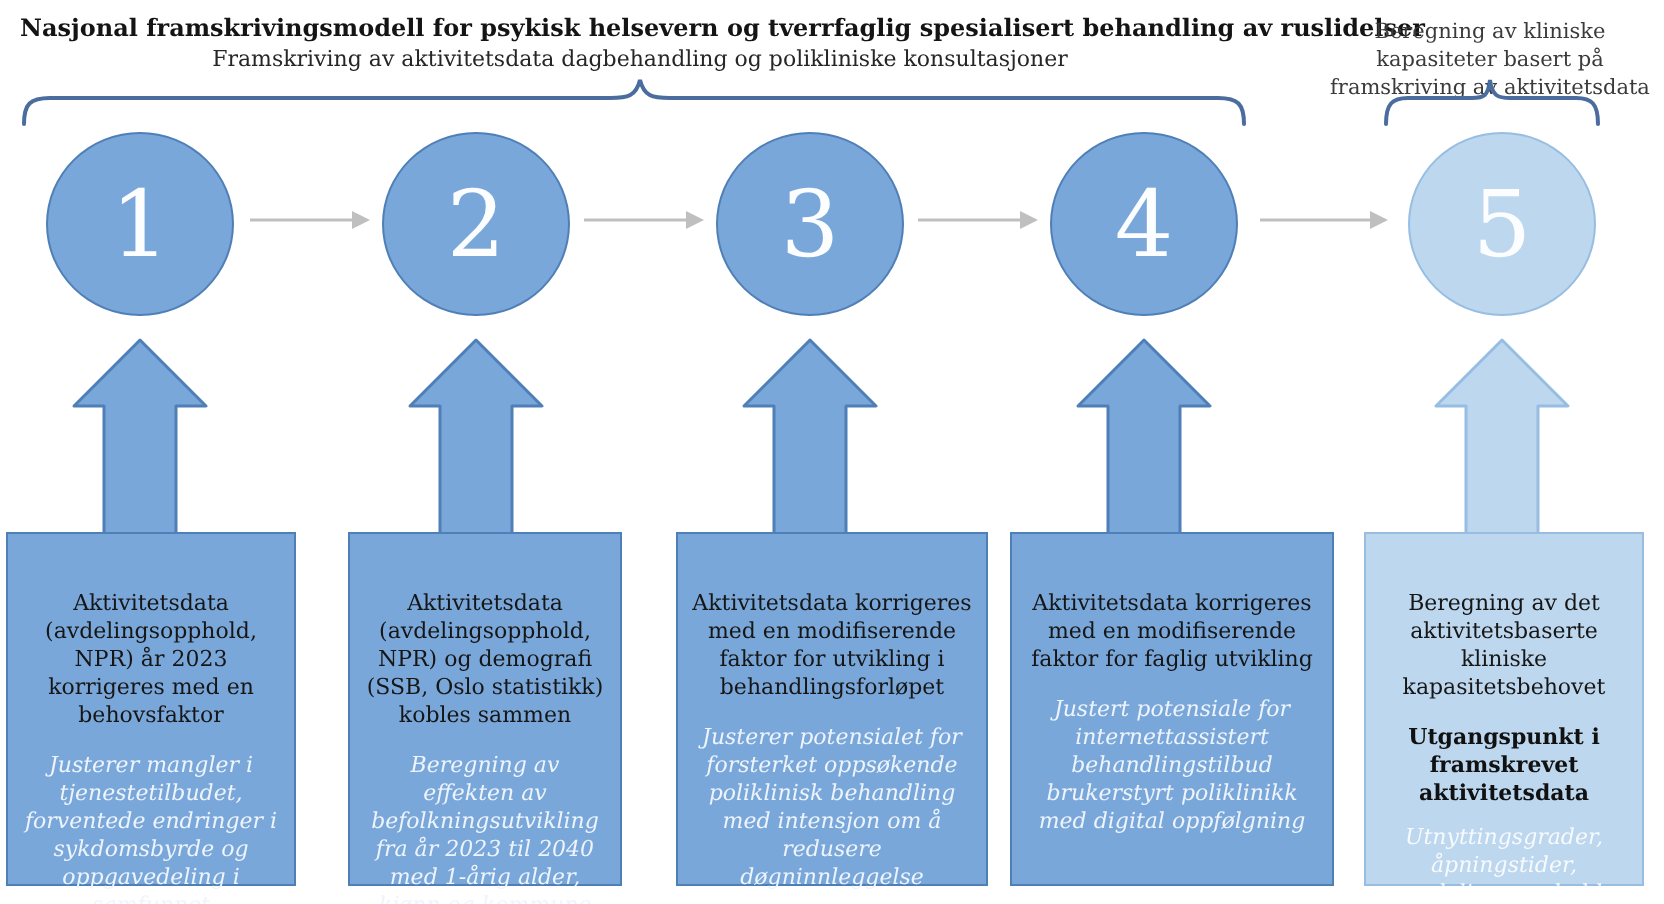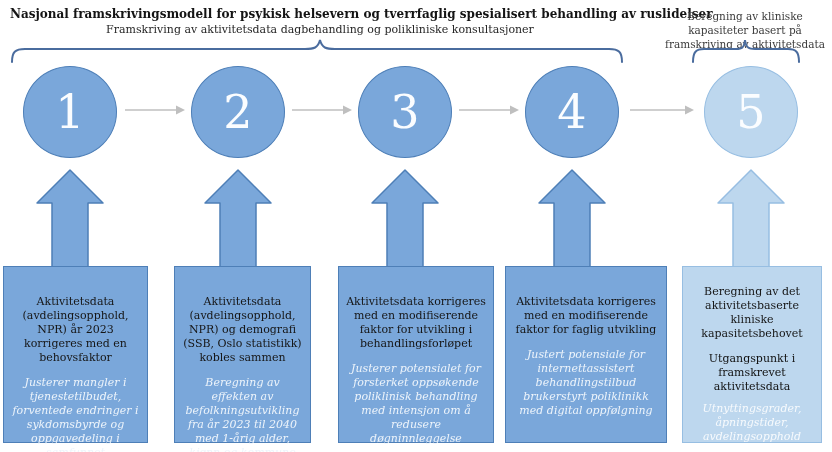--- a/index.html
+++ b/index.html
@@ -27,23 +27,23 @@
   .fill-primary{background:#7AA7DA;border:1.5px solid #4E7FB7;}
   .fill-light{background:#BDD7EE;border:1.5px solid #97BEE2;}
   .num{font-size:46px;color:#FBFDFF;line-height:1;}
   .flow-arrow{position:absolute;top:104px;}
   .up-arrow{position:absolute;top:168px;}
   .box{
     position:absolute;top:266px;height:177px;box-sizing:border-box;
     text-align:center;font-size:11px;line-height:1.27;
     padding:28px 7px 6px;border-width:1px;
   }
-  .box.light{padding-top:18px;}
+  .box.light{padding-top:28px;}
   .box-main{color:#161616;margin:0 0 11px;}
-  .box-bold{color:#111111;font-weight:normal;margin:0 0 8px;}
+  .box-bold{color:#111111;font-weight:bold;margin:0 0 8px;}
   .box-note{color:#EDF4FB;font-style:italic;margin:0 0 8px;text-align:center;}
   .box.light .box-note{color:rgba(255,255,255,0.88);}
 </style>
 </head>
 <body>
 
 <div class="canvas">
 
   <div class="title">Nasjonal framskrivingsmodell for psykisk helsevern og tverrfaglig spesialisert behandling av ruslidelser</div>
   <div class="subtitle">Framskriving av aktivitetsdata dagbehandling og polikliniske konsultasjoner</div>

